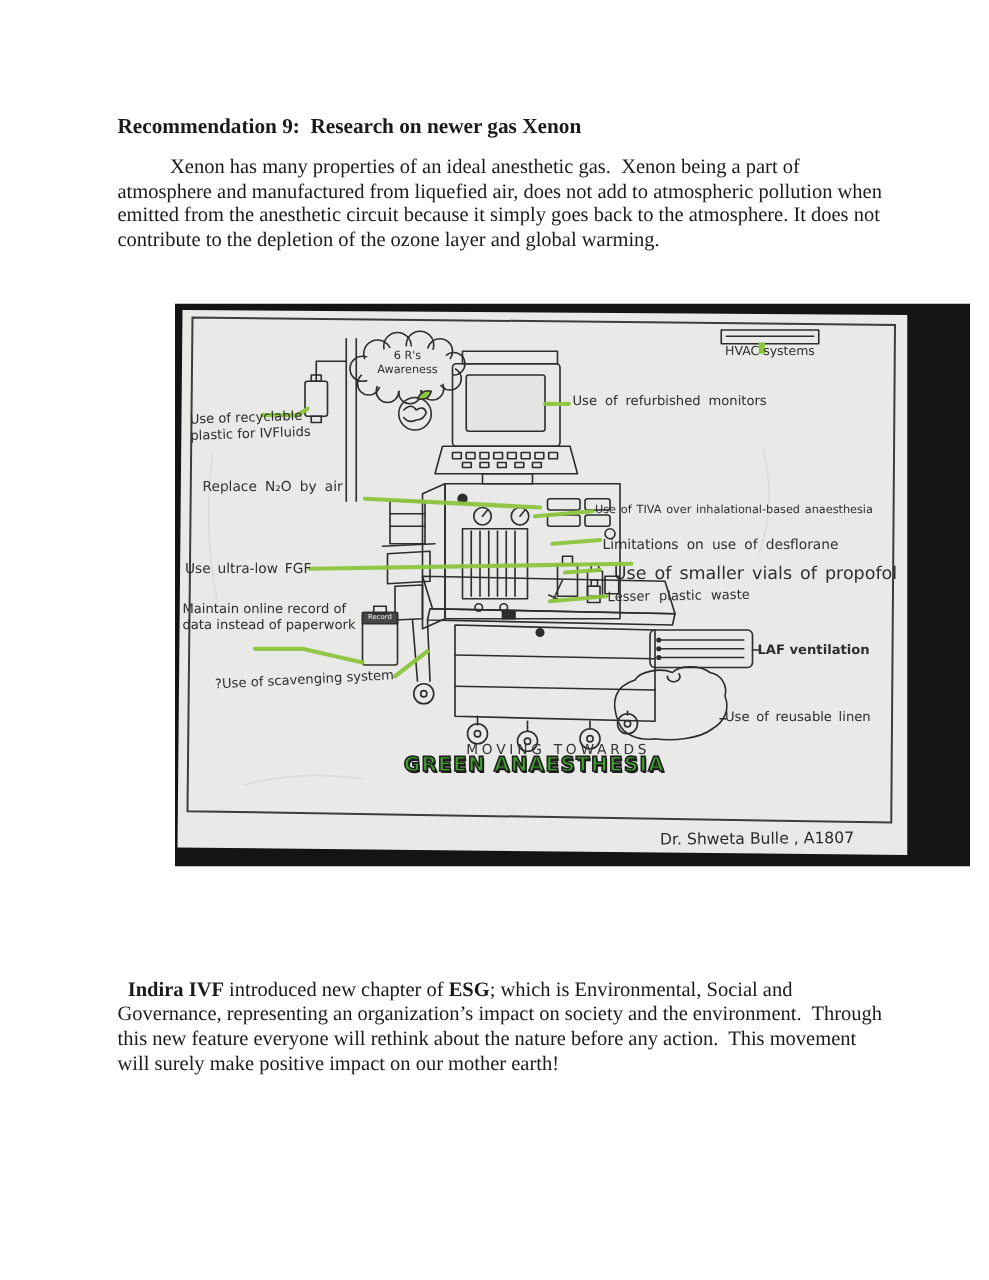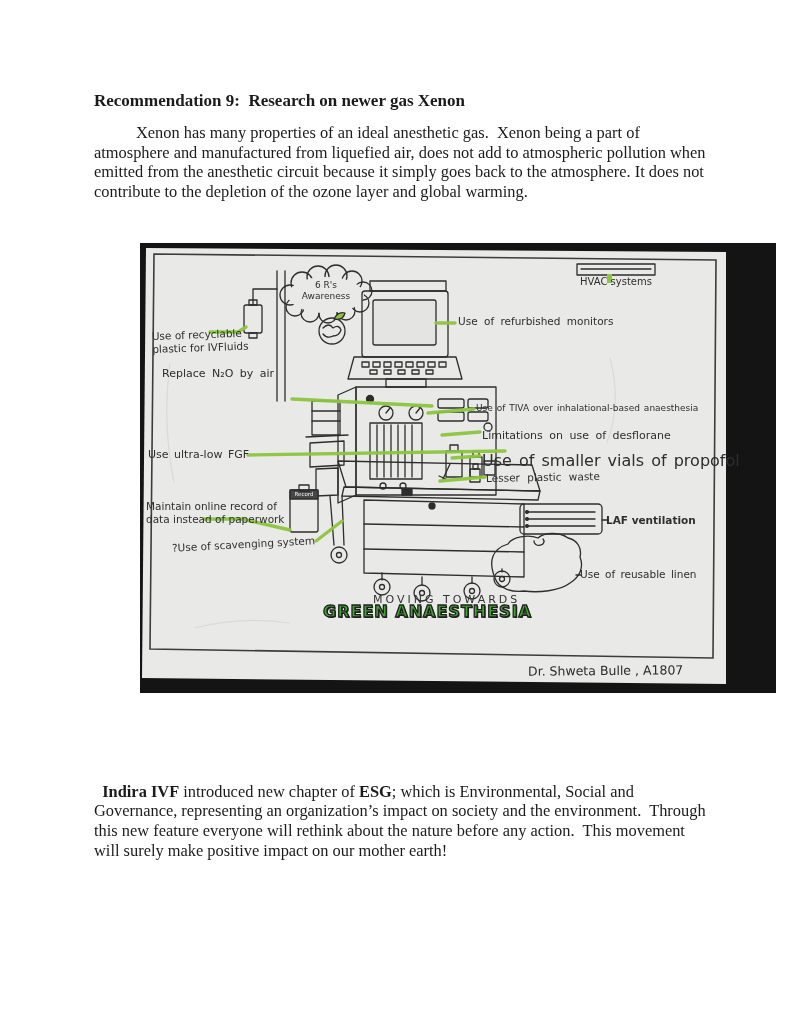--- a/index.html
+++ b/index.html
@@ -244,30 +244,30 @@
       <path d="M312,215 L340,213"></path>
       <path d="M300,238 L345,234"></path>
     </g>
     <rect x="467" y="31" width="5" height="9" fill="#8cc63f"></rect>
   </svg>
 
   <div class="lbl" style="left:158px;top:37px;width:56px;text-align:center;font-size:9px;">6 R's</div>
   <div class="lbl" style="left:150px;top:48px;width:72px;text-align:center;font-size:9px;">Awareness</div>
 
   <div class="lbl" style="left:12px;top:85px;width:112px;font-size:10.5px;transform:rotate(-2deg);">Use of recyclable plastic for IVFluids</div>
-  <div class="lbl nw" style="left:22px;top:124px;font-size:11px;word-spacing:3px;text-align:center;">Replace N₂O by air</div>
+  <div class="lbl nw" style="left:22px;top:140px;font-size:11px;word-spacing:3px;text-align:center;">Replace N₂O by air</div>
   <div class="lbl nw" style="left:8px;top:205px;font-size:11px;word-spacing:2px;">Use ultra-low FGF</div>
-  <div class="lbl" style="left:6px;top:257px;width:152px;font-size:10.5px;">Maintain online record of data instead of paperwork</div>
+  <div class="lbl" style="left:6px;top:238px;width:152px;font-size:10.5px;">Maintain online record of data instead of paperwork</div>
   <div class="lbl nw" style="left:32px;top:295px;font-size:10.5px;transform:rotate(-3deg);">?Use of scavenging system</div>
 
   <div class="lbl nw" style="left:440px;top:33px;font-size:10px;">HVAC systems</div>
   <div class="lbl nw" style="left:318px;top:72px;font-size:10.5px;word-spacing:3px;">Use of refurbished monitors</div>
   <div class="lbl nw" style="left:336px;top:160px;font-size:9px;word-spacing:1px;">Use of TIVA over inhalational-based anaesthesia</div>
   <div class="lbl nw" style="left:342px;top:186px;font-size:11px;word-spacing:3px;">Limitations on use of desflorane</div>
-  <div class="lbl nw" style="left:342px;top:208px;font-size:16px;word-spacing:2px;">Use of smaller vials of propofol</div>
+  <div class="lbl nw" style="left:342px;top:208px;font-size:14px;word-spacing:2px;padding-left:9px;">Use of smaller vials of propofol</div>
   <div class="lbl nw" style="left:346px;top:228px;font-size:10.5px;word-spacing:4px;transform:rotate(-1deg);">Lesser plastic waste</div>
   <div class="lbl nw" style="left:466px;top:271px;font-size:10.5px;font-weight:bold;">LAF ventilation</div>
   <div class="lbl nw" style="left:440px;top:325px;font-size:10.5px;word-spacing:2px;">Use of reusable linen</div>
 
   <div class="lbl" style="left:150px;top:248px;width:28px;text-align:center;font-size:5.5px;color:#eeeeee;">Record</div>
 
   <div class="lbl moving nw" style="left:233px;top:350px;">MOVING TOWARDS</div>
   <div class="lbl green-title" style="left:183px;top:359px;">GREEN ANAESTHESIA</div>
 
   <div class="lbl sig nw" style="left:388px;top:420px;">Dr. Shweta Bulle , A1807</div>

